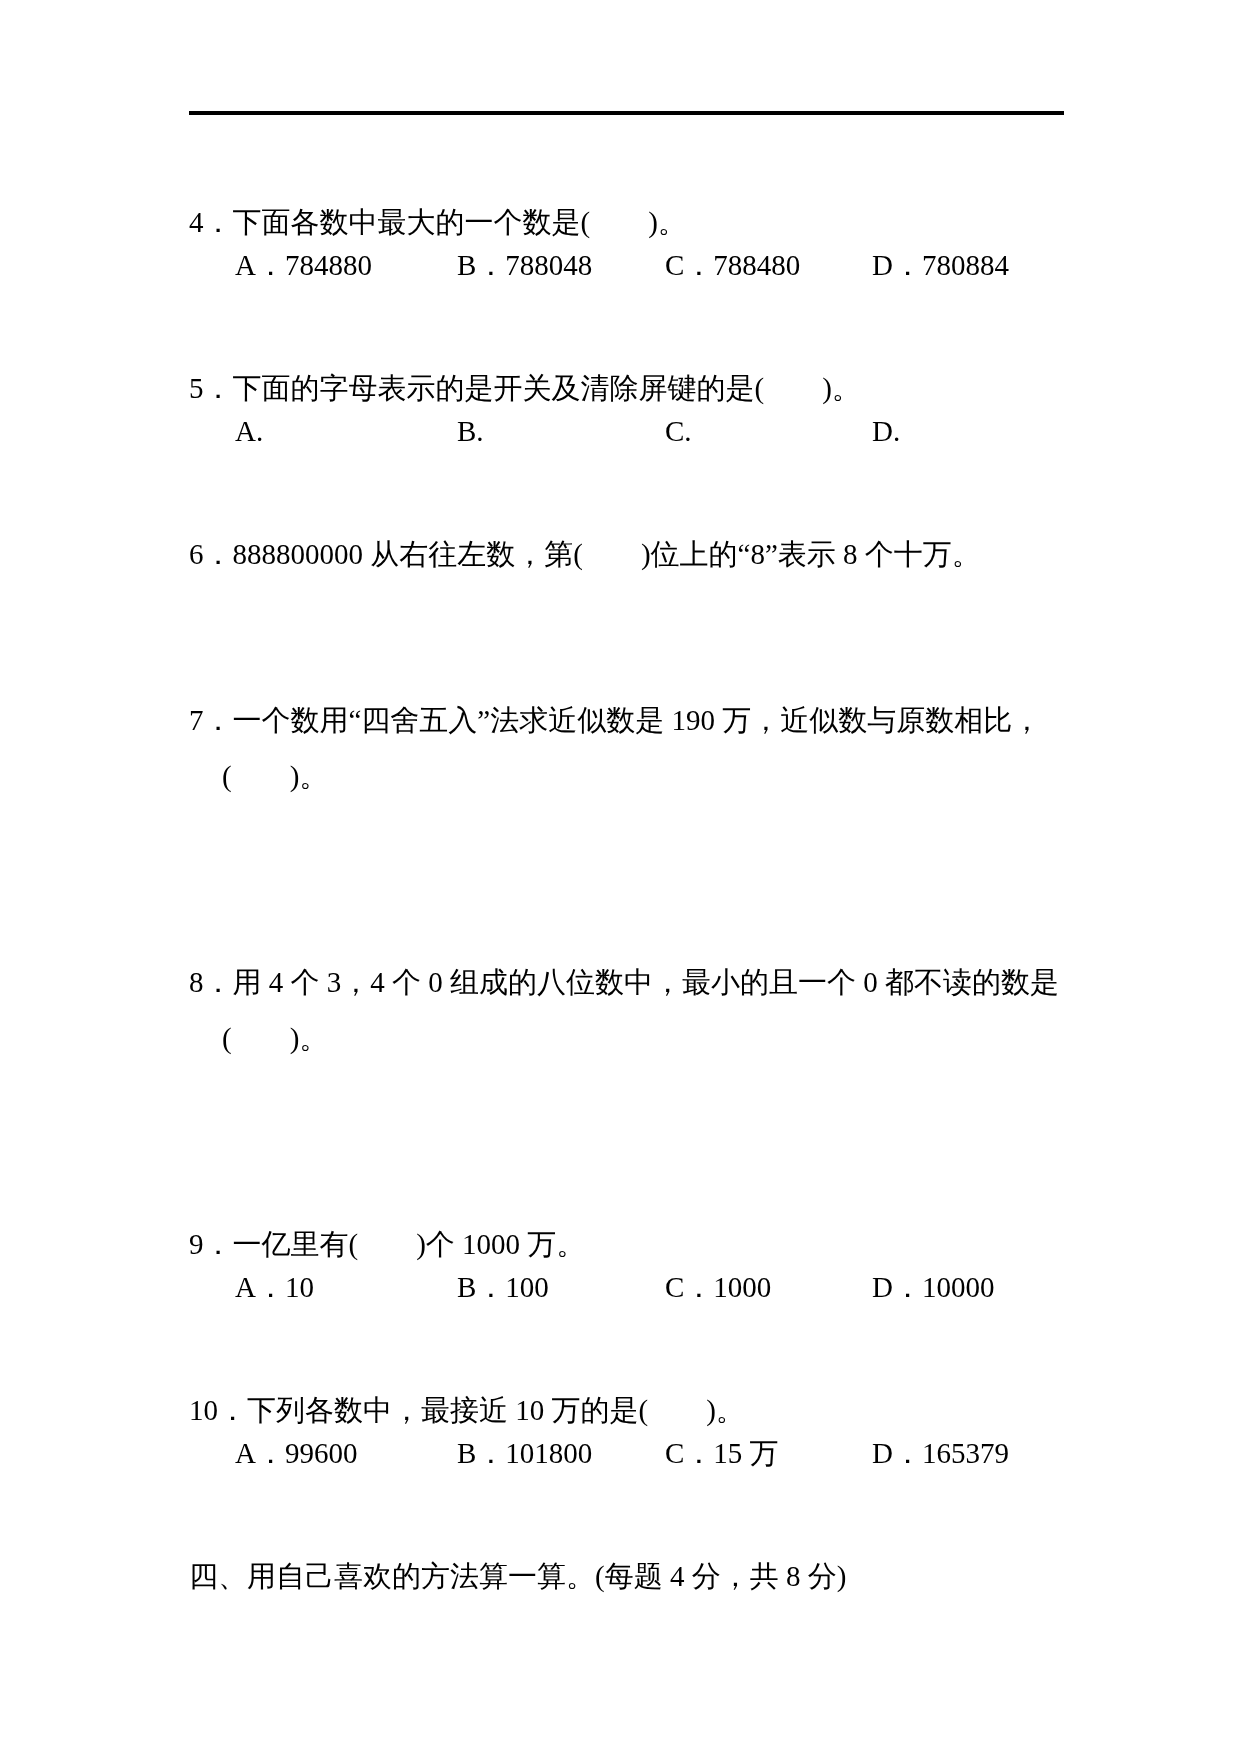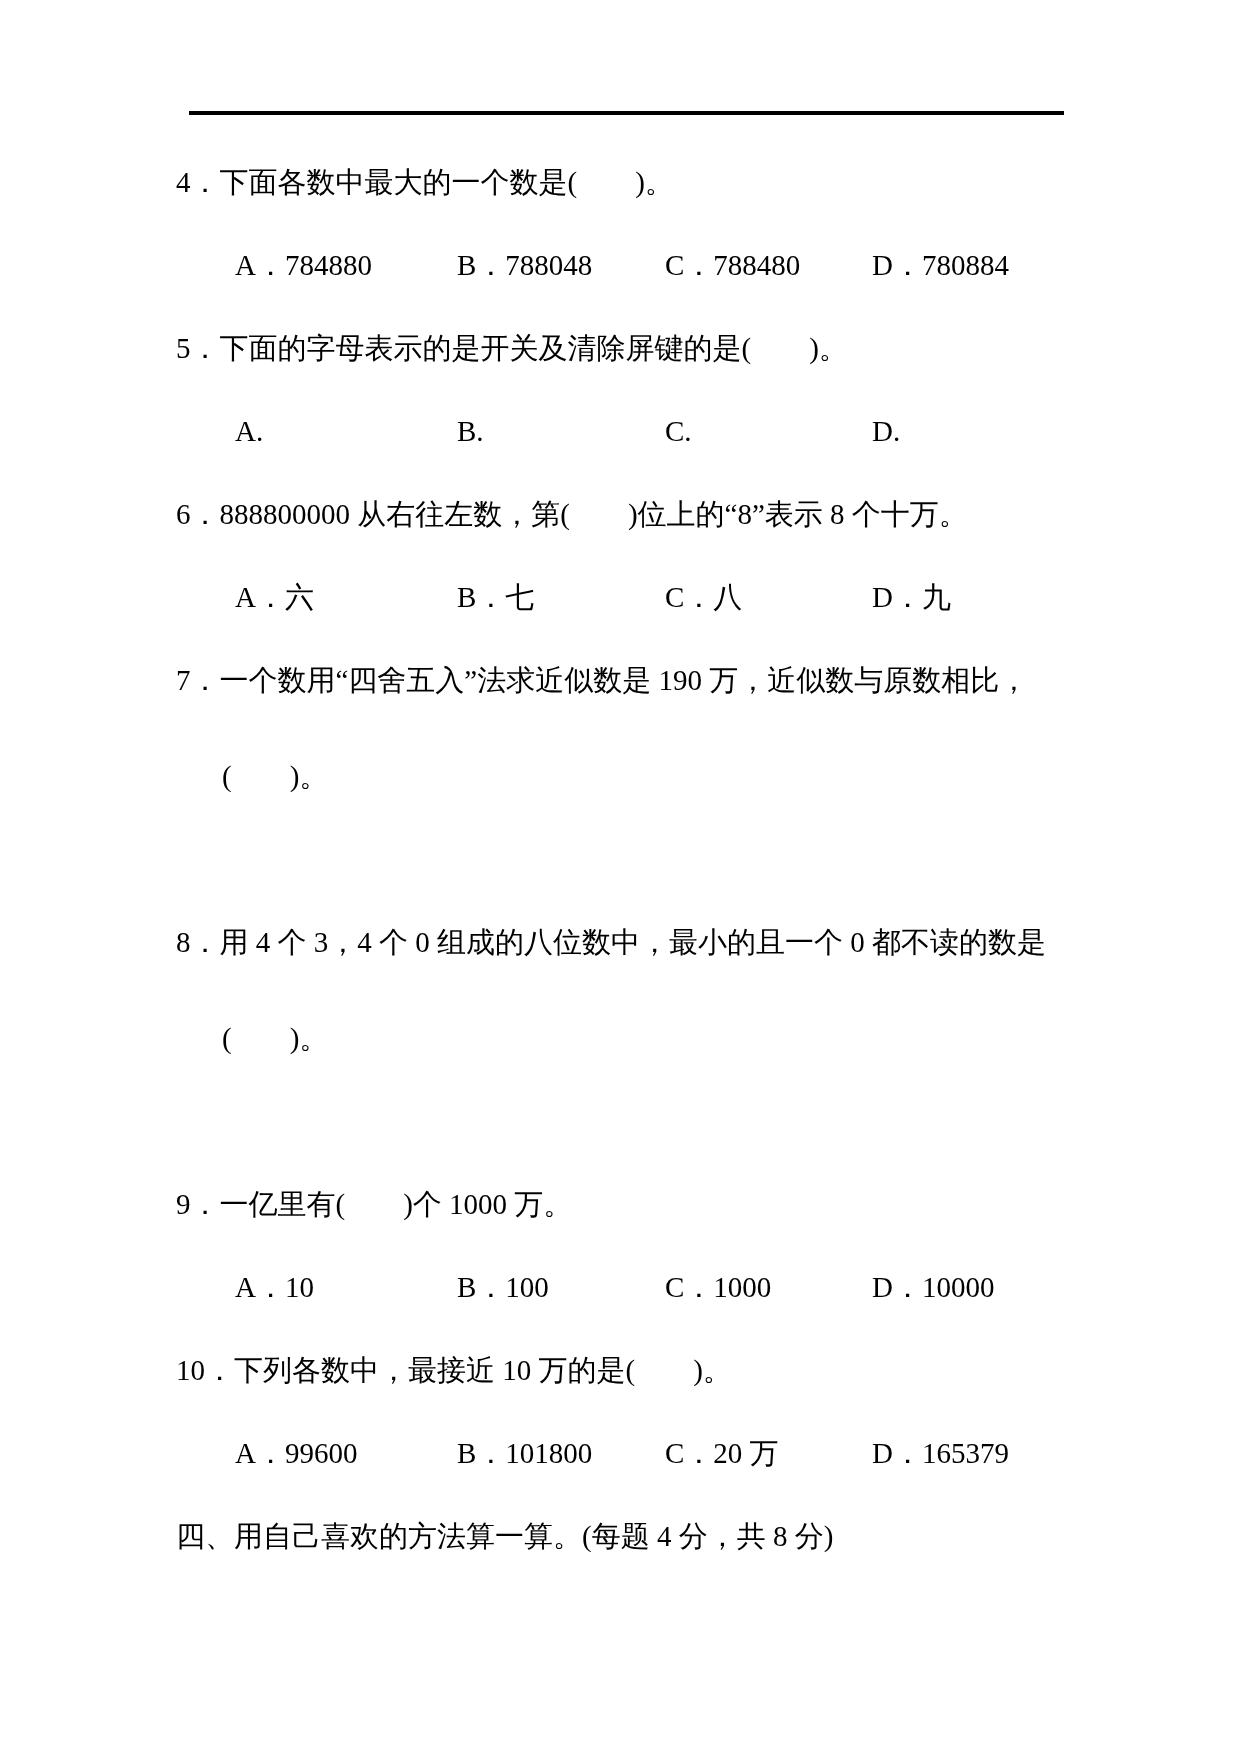--- a/index.html
+++ b/index.html
@@ -20,21 +20,21 @@
     width: 875px;
     height: 4px;
     background: #000000;
   }
   .line {
     position: absolute;
     height: 48px;
     line-height: 48px;
     white-space: nowrap;
   }
-  .stem  { left: 176px; }
+  .stem  { left: 189px; margin-top: 40px; }
   .stem2 { left: 222px; }
   .opts  { left: 0; width: 1207px; }
   .opt {
     position: absolute;
     top: 0;
     height: 48px;
     line-height: 48px;
     white-space: nowrap;
   }
   .opt.o1 { left: 235px; }
@@ -59,44 +59,38 @@
 
   <div class="line stem" style="top:324px"><span>5．</span><span>下面的字母表示的是开关及清除屏键的是(  )。</span></div>
   <div class="line opts" style="top:407px">
     <span class="opt o1">A.</span>
     <span class="opt o2">B.</span>
     <span class="opt o3">C.</span>
     <span class="opt o4">D.</span>
   </div>
 
   <div class="line stem" style="top:490px"><span>6．</span><span>888800000 从右往左数，第(  )位上的“8”表示 8 个十万。</span></div>
-  <div class="line opts" style="top:573px">
-    <span class="opt o1">A．六</span>
-    <span class="opt o2">B．七</span>
-    <span class="opt o3">C．八</span>
-    <span class="opt o4">D．九</span>
-  </div>
 
   <div class="line stem" style="top:656px"><span>7．</span><span>一个数用“四舍五入”法求近似数是 190 万，近似数与原数相比，</span></div>
   <div class="line stem2" style="top:752px">(  )。</div>
 
   <div class="line stem" style="top:918px"><span>8．</span><span>用 4 个 3，4 个 0 组成的八位数中，最小的且一个 0 都不读的数是</span></div>
   <div class="line stem2" style="top:1014px">(  )。</div>
 
   <div class="line stem" style="top:1180px"><span>9．</span><span>一亿里有(  )个 1000 万。</span></div>
   <div class="line opts" style="top:1263px">
     <span class="opt o1">A．10</span>
     <span class="opt o2">B．100</span>
     <span class="opt o3">C．1000</span>
     <span class="opt o4">D．10000</span>
   </div>
 
   <div class="line stem" style="top:1346px"><span>10．</span><span>下列各数中，最接近 10 万的是(  )。</span></div>
   <div class="line opts" style="top:1429px">
     <span class="opt o1">A．99600</span>
     <span class="opt o2">B．101800</span>
-    <span class="opt o3">C．20 万</span>
+    <span class="opt o3">C．15 万</span>
     <span class="opt o4">D．165379</span>
   </div>
 
   <div class="line stem" style="top:1512px">四、用自己喜欢的方法算一算。(每题 4 分，共 8 分)</div>
 
 </div>
 
 </body></html>

